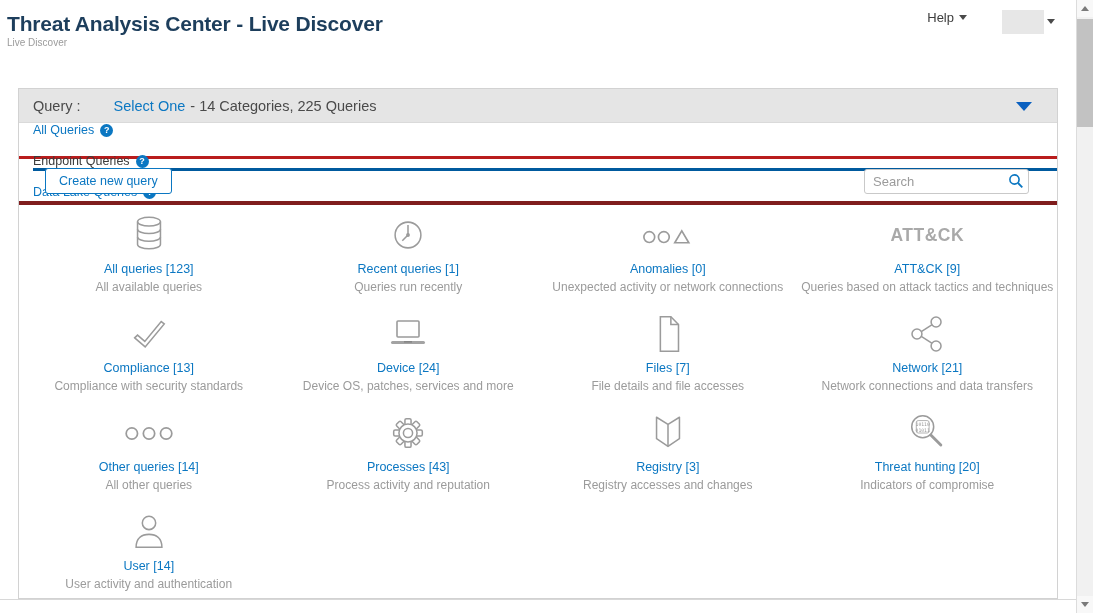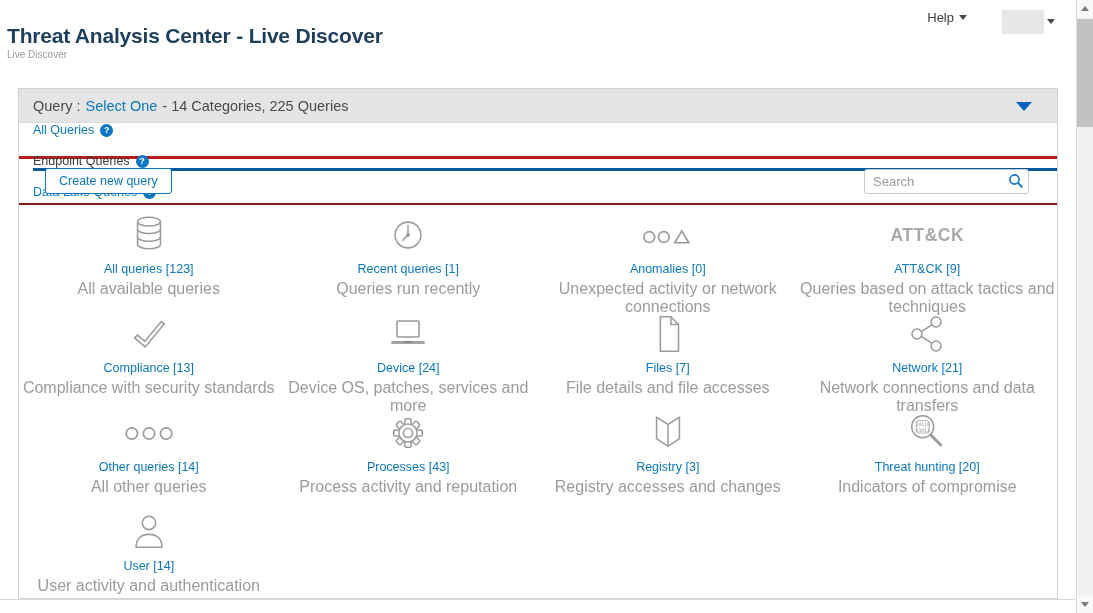--- a/index.html
+++ b/index.html
@@ -1,21 +1,21 @@
 <!DOCTYPE html>
 <html><head>
 <meta charset="utf-8">
 <style>
   * { margin:0; padding:0; box-sizing:border-box; }
   html,body { width:1093px; height:613px; background:#fff; overflow:hidden;
               font-family:"Liberation Sans", sans-serif; }
   body { position:relative; }
 
   
-  .page-header { position:absolute; left:7px; top:24px; }
+  .page-header { position:absolute; left:7px; top:12px; }
   .page-title { font-size:21px; font-weight:600; color:#1d3e5c; letter-spacing:-0.2px; }
   .page-subtitle { font-size:10px; color:#9b9b9b; margin-top:1px; }
 
   .help-menu { position:absolute; top:10px; right:126px; font-size:13px; color:#3c3c3c;
                cursor:pointer; display:flex; align-items:center; gap:5px; }
   .caret-dark { width:0; height:0; border-left:4px solid transparent;
                 border-right:4px solid transparent; border-top:5px solid #4a4a4a; }
   .avatar-box { position:absolute; top:10px; right:49px; width:42px; height:24px;
                 background:#e7e7e7; }
   .avatar-caret { position:absolute; top:19px; right:38px; }
@@ -38,54 +38,54 @@
                     background:#fff; border-top:1px solid #d8d8d8; }
 
   
   .panel { position:absolute; left:18px; top:88px; width:1040px; height:511px;
            border:1px solid #d2d2d2; background:#fff; }
 
   .query-header { height:34px; background:#e5e5e5; border-bottom:1px solid #dadada;
                   display:flex; align-items:center; padding-left:14px;
                   font-size:14.5px; color:#4a4a4a; position:relative; }
   .query-header span { margin-right:5px; }
-  .query-link { color:#0b77c2; cursor:pointer; }
+  .query-link { color:#0b77c2; cursor:pointer;margin-left:28px; }
   .caret-blue { position:absolute; right:20px; top:13px; width:0; height:0;
                 border-left:8px solid transparent; border-right:8px solid transparent;
                 border-top:9px solid #0a60c0; cursor:pointer; }
 
   .tab-bar { height:36px; border-bottom:3px solid #b91c1c; display:flex;
              padding-left:14px; gap:14px;flex-direction:column; }
   .tab { display:flex; align-items:center; gap:6px; font-size:12.5px; color:#0b77c2;
          cursor:pointer; height:36px; border-bottom:3px solid transparent; }
   .tab.active { color:#3c3c3c; border-bottom:3px solid #005a9e; }
   .qmark { width:13px; height:13px; border-radius:50%; background:#0b77c2; color:#fff;
            font-size:9px; font-weight:bold; display:inline-flex; align-items:center;
            justify-content:center; line-height:1; }
 
-  .toolbar { height:46px; border-bottom:2px solid #7f1d1d; position:relative; }
+  .toolbar { height:46px; border-bottom:4px solid #7f1d1d; position:relative; }
   .create-btn { position:absolute; left:26px; top:9px; background:#fff;
                 border:1px solid #0b77c2; border-radius:3px; color:#0b77c2;
                 font-size:12.5px; padding:5px 13px; cursor:pointer;
                 font-family:"Liberation Sans", sans-serif; }
   .search-wrap { position:absolute; right:28px; top:10px; width:165px; height:25px; }
   .search-input { width:100%; height:100%; border:1px solid #c9c9c9; border-radius:3px;
                   font-size:13px; padding:0 26px 0 8px; color:#555; outline:none;
                   font-family:"Liberation Sans", sans-serif; }
   .search-input::placeholder { color:#9b9b9b; }
   .search-icon { position:absolute; right:5px; top:4px; cursor:pointer; }
 
   
   .grid { display:grid; grid-template-columns:repeat(4,1fr); grid-auto-rows:99px;
           padding-top:4px; }
   .tile { text-align:center; cursor:pointer; }
   .tile-icon { height:52px; display:flex; align-items:center; justify-content:center; }
   .tile-label { display:block; font-size:12.5px; color:#0b77c2; text-decoration:none;
                 margin-top:1px; }
-  .tile-desc { font-size:16px; color:#9b9b9b; margin-top:4px; }
+  .tile-desc { font-size:12px; color:#9b9b9b; margin-top:4px; }
   .attack-logo-text { font-size:17.5px; font-weight:bold; color:#a9a9a9;
                       letter-spacing:0.5px; }
   svg.cat { stroke:#9b9b9b; fill:none; stroke-width:1.6; }
 </style>
 </head>
 <body>
 
 <div class="page-header">
   <div class="page-title">Threat Analysis Center - Live Discover</div>
   <div class="page-subtitle">Live Discover</div>

